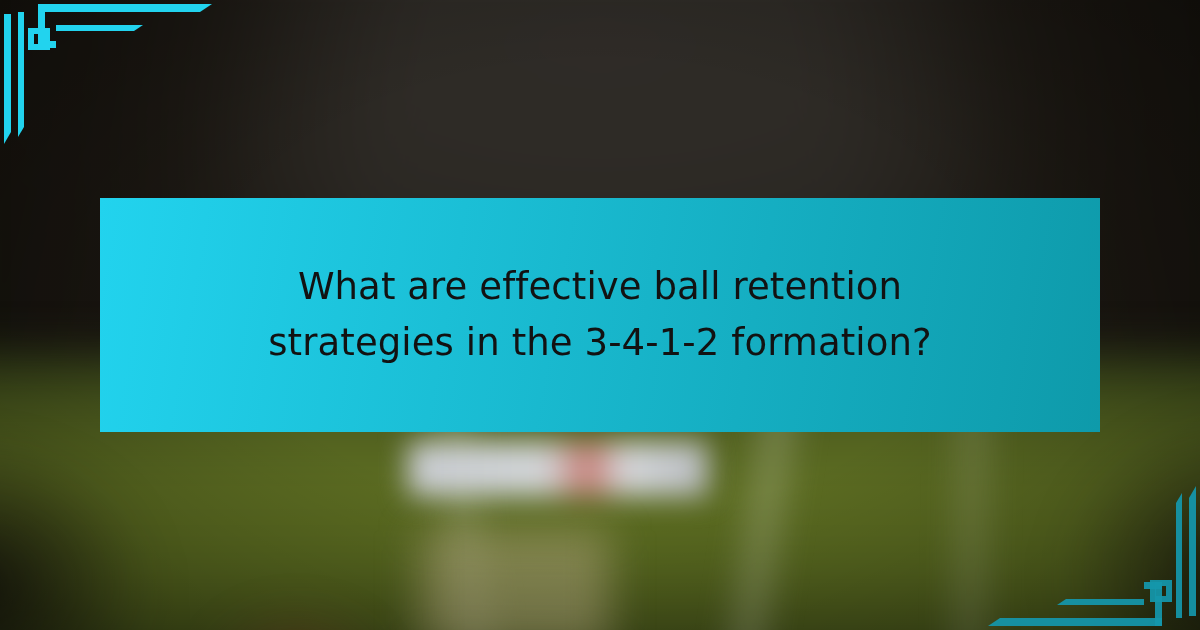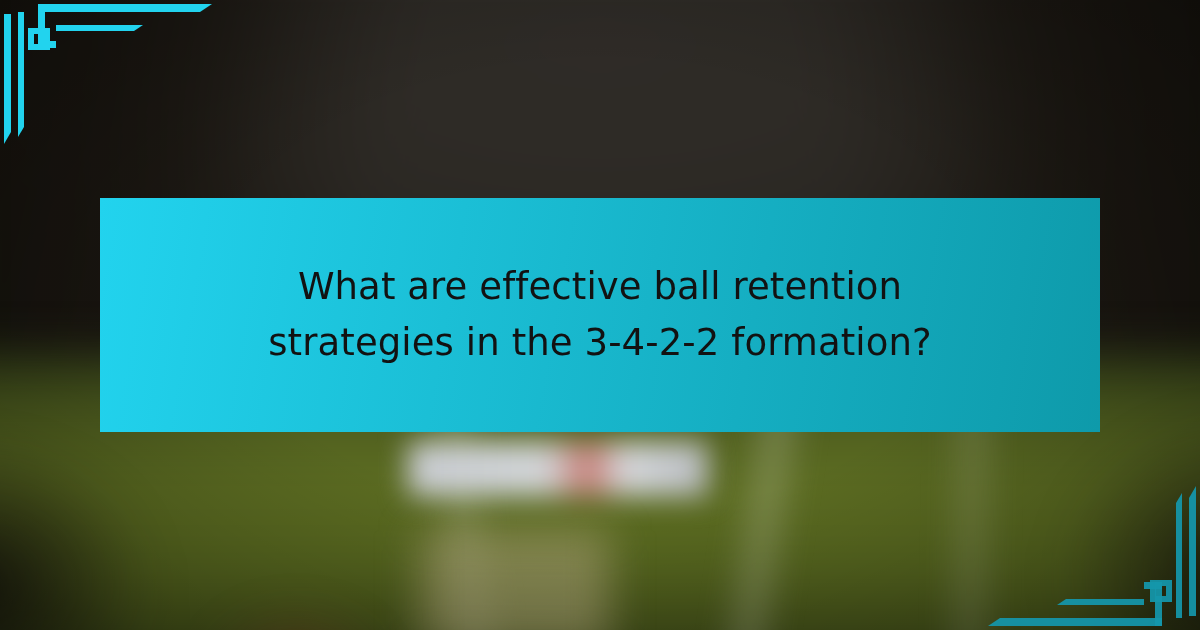--- a/index.html
+++ b/index.html
@@ -211,16 +211,16 @@
                  border-right:6px solid #1497ab; border-top:10px solid transparent;"></span>
 
     <span style="right:38px; bottom:4px; width:7px; height:44px; background:#1497ab;"></span>
     <span style="right:38px; bottom:41px; width:18px; height:7px; background:#1497ab;"></span>
 
     <span style="right:28px; bottom:28px; width:22px; height:22px;
                  border:6px solid #1497ab; background:transparent;"></span>
   </div>
 
   <div id="banner" style="left: 100px; top: 198px; width: 1000px; height: 234px; background: linear-gradient(100deg, rgb(34, 211, 238) 0%, rgb(14, 154, 170) 100%);">
-    <div id="banner-text" style="color: rgb(18, 18, 18);">What are effective ball retention strategies in the 3-4-2-2 formation?</div>
+    <div id="banner-text" style="color: rgb(18, 18, 18);">What are effective ball retention strategies in the 3-4-1-2 formation?</div>
   </div>
 
 </div>
 
 </body></html>

